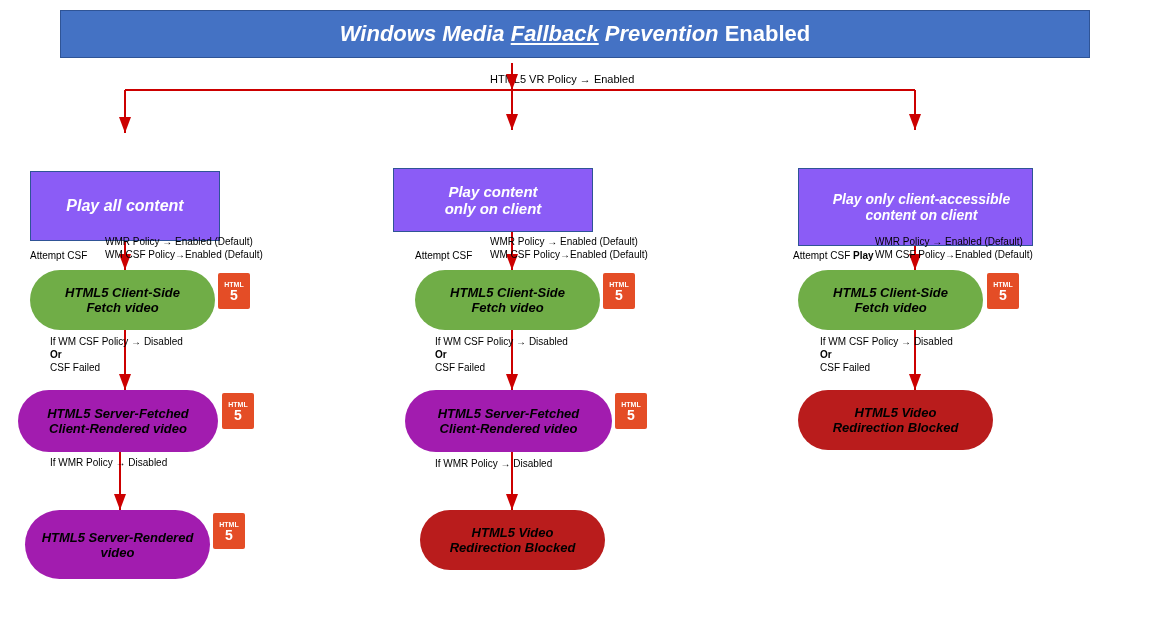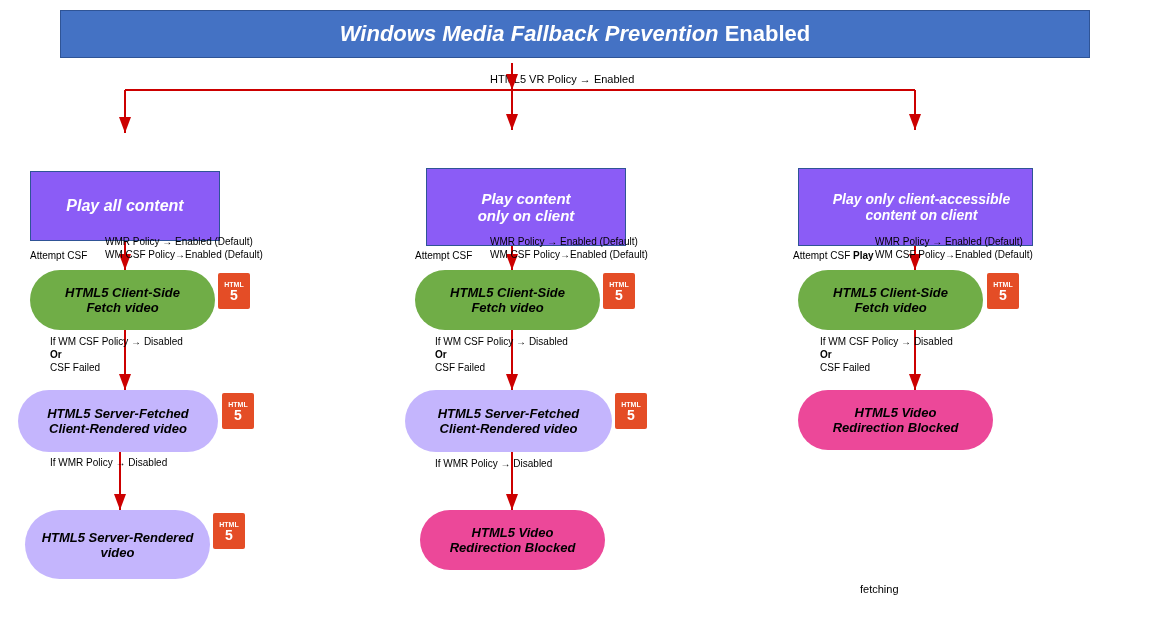--- a/index.html
+++ b/index.html
@@ -29,21 +29,21 @@
       background: #4472C4;
       color: white;
       text-align: center;
       padding: 10px 20px;
       font-size: 22px;
       font-style: italic;
       font-weight: bold;
       border: 1px solid #2F5496;
     }
     .title-box .normal { font-style: normal; }
-    .title-box .underline { font-style: italic; margin-top: 48px; }
+    .title-box .underline { text-decoration: underline; font-style: italic; margin-top: 48px; }
 
     
     .vr-policy-label {
       position: absolute;
       top: 73px;
       left: 490px;
       font-size: 11px;
       color: #000;
       white-space: nowrap;
     }
@@ -77,37 +77,37 @@
       border-radius: 40px;
       display: flex;
       align-items: center;
       justify-content: center;
       padding: 5px;
     }
 
     
     .yellow-oval {
       position: absolute;
-      background: #c4b5fd;
+      background: #a21caf;
       color: black;
       font-size: 13px;
       font-style: italic;
       font-weight: bold;
       text-align: center;
       border-radius: 40px;
       display: flex;
       align-items: center;
       justify-content: center;
       padding: 5px;
     }
 
     
     .red-oval {
       position: absolute;
-      background: #ec4899;
+      background: #b91c1c;
       color: black;
       font-size: 13px;
       font-style: italic;
       font-weight: bold;
       text-align: center;
       border-radius: 40px;
       display: flex;
       align-items: center;
       justify-content: center;
       padding: 5px;
@@ -239,21 +239,21 @@
 
   <div class="yellow-oval" style="left:25px; top:510px; width:185px; height:69px;">
     HTML5 Server-Rendered<br>video
   </div>
 
   <div class="html5-badge" style="left:213px; top:513px;">
     <span class="html-text">HTML</span>
     <span class="five-text">5</span>
   </div>
 
-  <div class="blue-box" style="left:426px; top:130px; width:200px; height:78px; font-size:15px;">
+  <div class="blue-box" style="left:393px; top:130px; width:200px; height:64px; font-size:15px;">
     <em>Play content<br>only on client</em>
   </div>
 
   <div class="flow-label" style="left:415px; top:250px;">Attempt CSF</div>
   <div class="flow-label" style="left:490px; top:236px;">WMR Policy → Enabled (Default)</div>
   <div class="flow-label" style="left:490px; top:249px;">WM CSF Policy→Enabled (Default)</div>
 
   <div class="green-oval" style="left:415px; top:270px; width:185px; height:60px;">
     HTML5 Client-Side<br>Fetch video
   </div>
@@ -301,16 +301,15 @@
 
   <div class="flow-label" style="left:820px; top:336px;">If WM CSF Policy → Disabled</div>
   <div class="flow-label" style="left:820px; top:349px; font-weight:bold;">Or</div>
   <div class="flow-label" style="left:820px; top:362px;">CSF Failed</div>
 
   <div class="red-oval" style="left:798px; top:390px; width:195px; height:60px;">
     HTML5 Video<br>Redirection Blocked
   </div>
 
   <div class="legend" style="right:20px; bottom:18px; width:280px;">
-    <div style="padding-left:10px;">fetching</div>
   </div>
 
 </div>
 
 </body></html>

